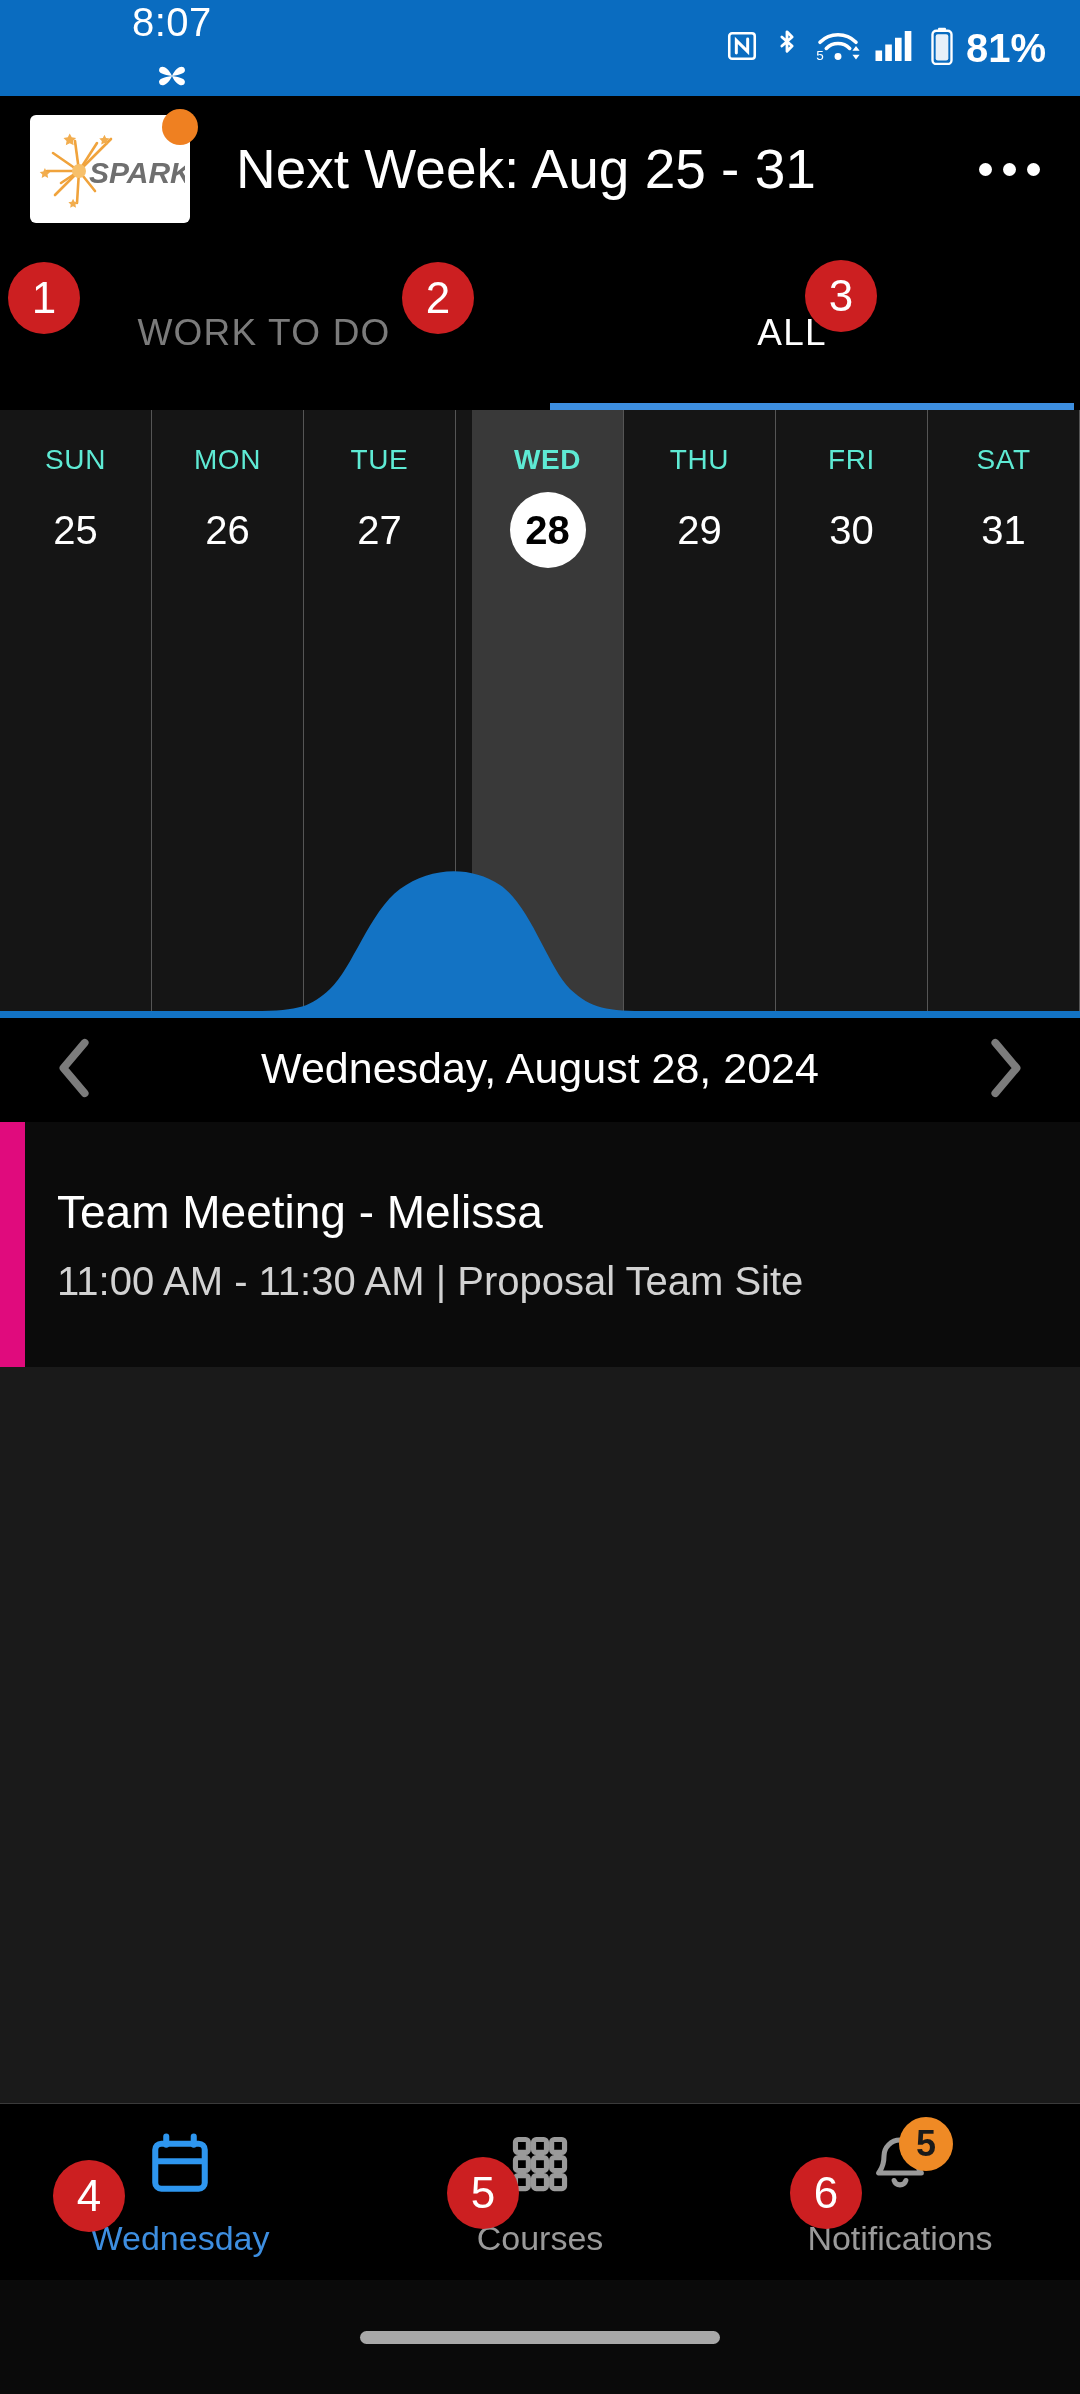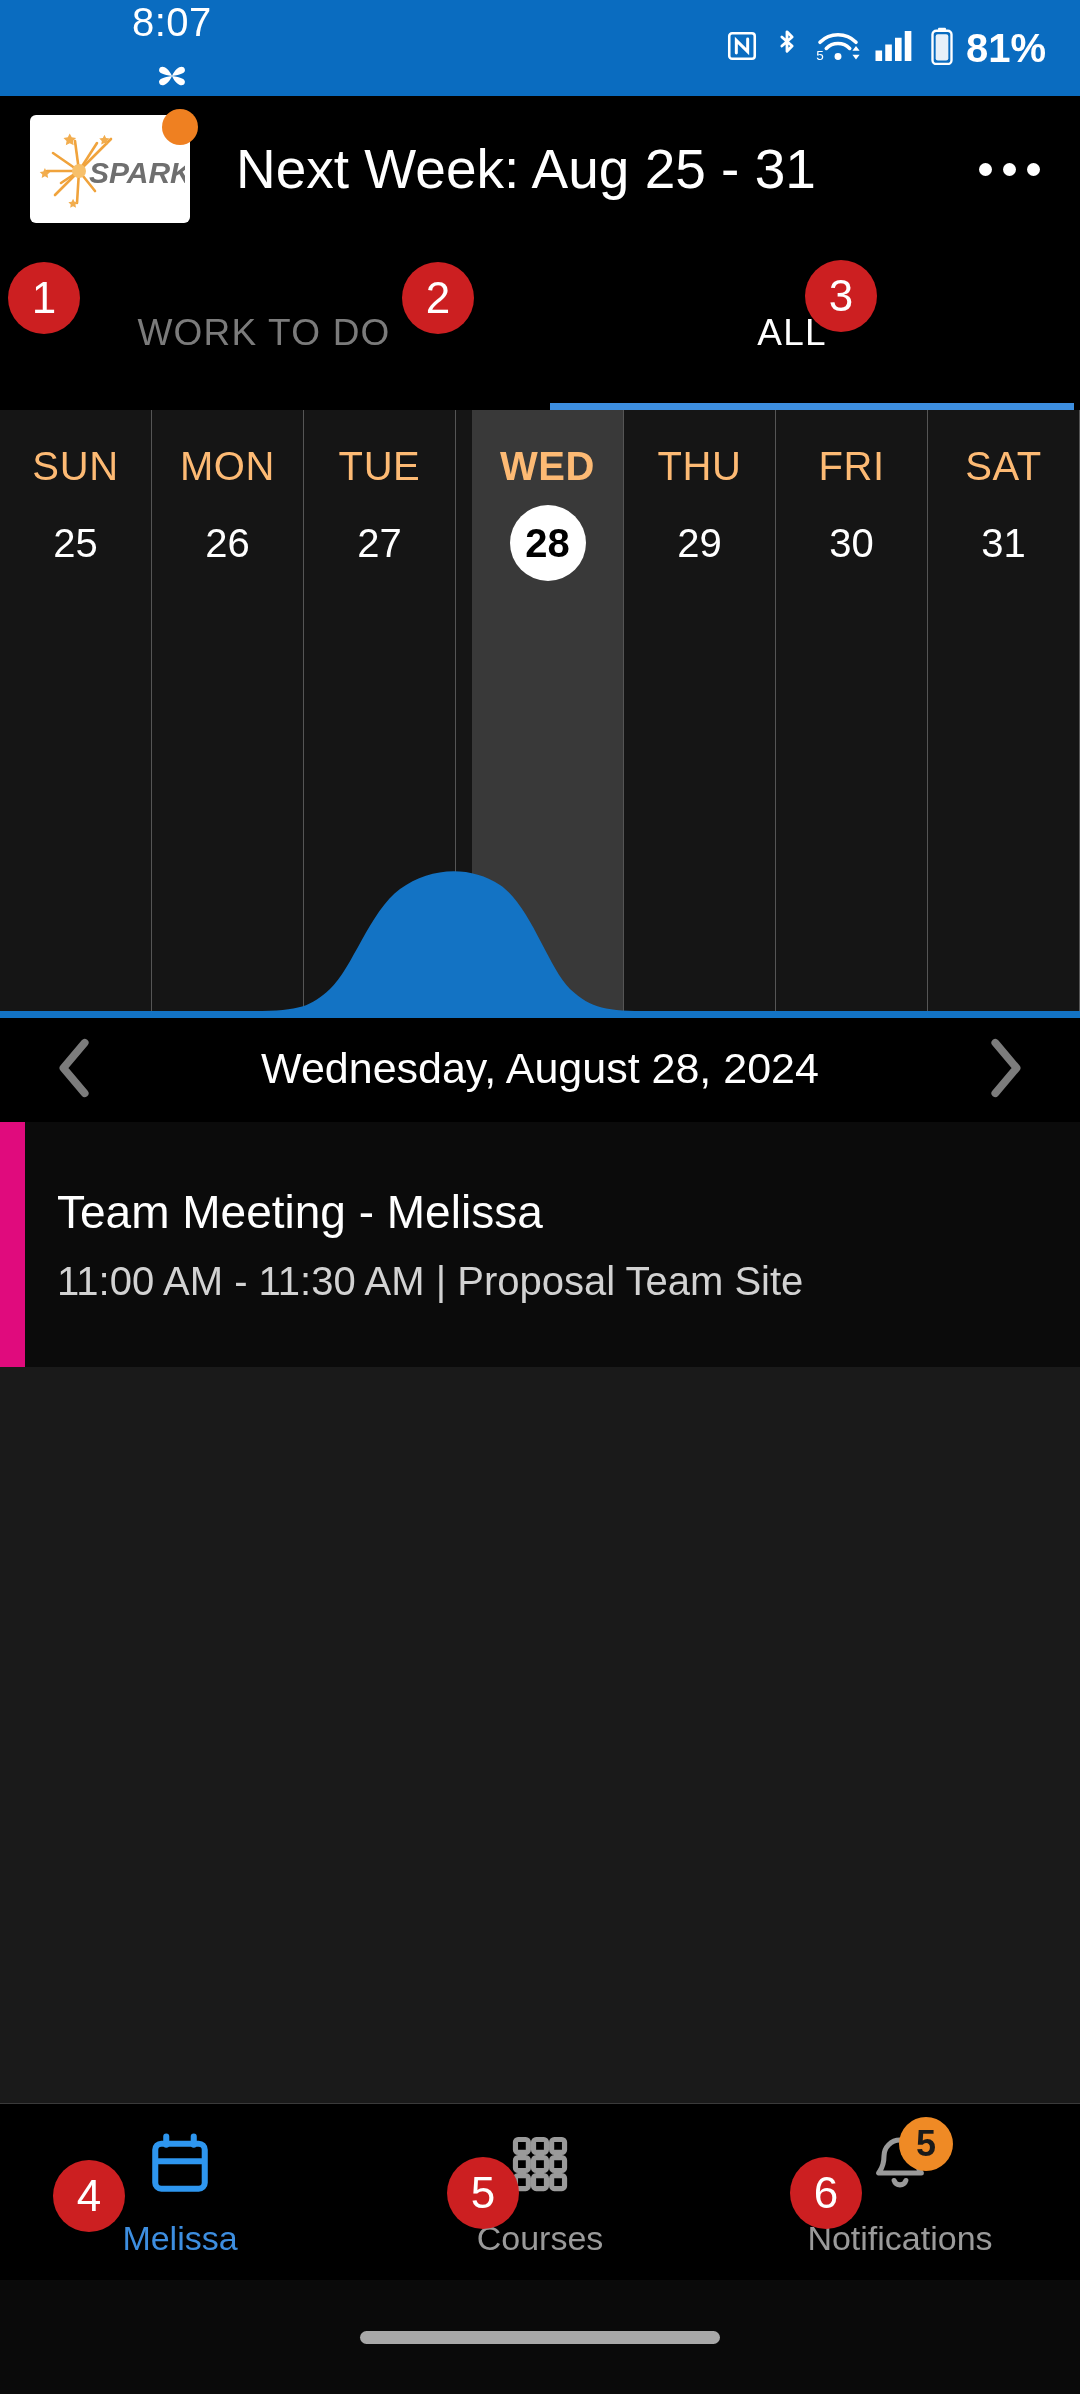--- a/index.html
+++ b/index.html
@@ -75,21 +75,21 @@
     position:absolute; top:410px; left:0; width:1080px; height:608px;
     background:#151515; display:flex;
     border-bottom:7px solid #1373c4;
   }
   .daycol{
     flex:1; position:relative; border-right:1px solid #555;
     display:flex; flex-direction:column; align-items:center; padding-top:34px;
   }
   .daycol:last-child{ border-right:none; }
   .daycol.selected{ background:#393939;margin-left:16px; }
-  .dow{ font-size:40px; color:#fdba74; letter-spacing:.6px; }
+  .dow{ font-size:28px; color:#5eead4; letter-spacing:.6px; }
   .daycol.selected .dow{ font-weight:700; }
   .dnum{
     margin-top:16px; font-size:40px; color:#fff;
     width:76px; height:76px; display:flex; align-items:center; justify-content:center;
   }
   .daycol.selected .dnum{
     background:#fff; color:#000; border-radius:50%; font-weight:700;
   }
   .curve{
     position:absolute; left:0; bottom:0; width:1080px; height:200px;
@@ -327,21 +327,21 @@
 
   <div class="bottomnav">
     <div class="navitem active">
       <span class="navicon">
         <svg width="66" height="66" viewBox="0 0 24 24">
           <path d="M7 2v3M17 2v3" stroke="#2e96ef" stroke-width="2.2" stroke-linecap="round"></path>
           <rect x="3" y="4.6" width="18" height="16.4" rx="2.2" fill="none" stroke="#2e96ef" stroke-width="2.2"></rect>
           <line x1="3" y1="11" x2="21" y2="11" stroke="#2e96ef" stroke-width="2.2"></line>
         </svg>
       </span>
-      <span class="navlabel">Melissa</span>
+      <span class="navlabel">Wednesday</span>
     </div>
 
     <div class="navitem">
       <span class="navicon">
         <svg width="62" height="62" viewBox="0 0 24 24">
           <g fill="none" stroke="#9a9a9a" stroke-width="2">
             <rect x="2.5" y="2.5" width="5" height="5" rx="1"></rect>
             <rect x="9.5" y="2.5" width="5" height="5" rx="1"></rect>
             <rect x="16.5" y="2.5" width="5" height="5" rx="1"></rect>
             <rect x="2.5" y="9.5" width="5" height="5" rx="1"></rect>

